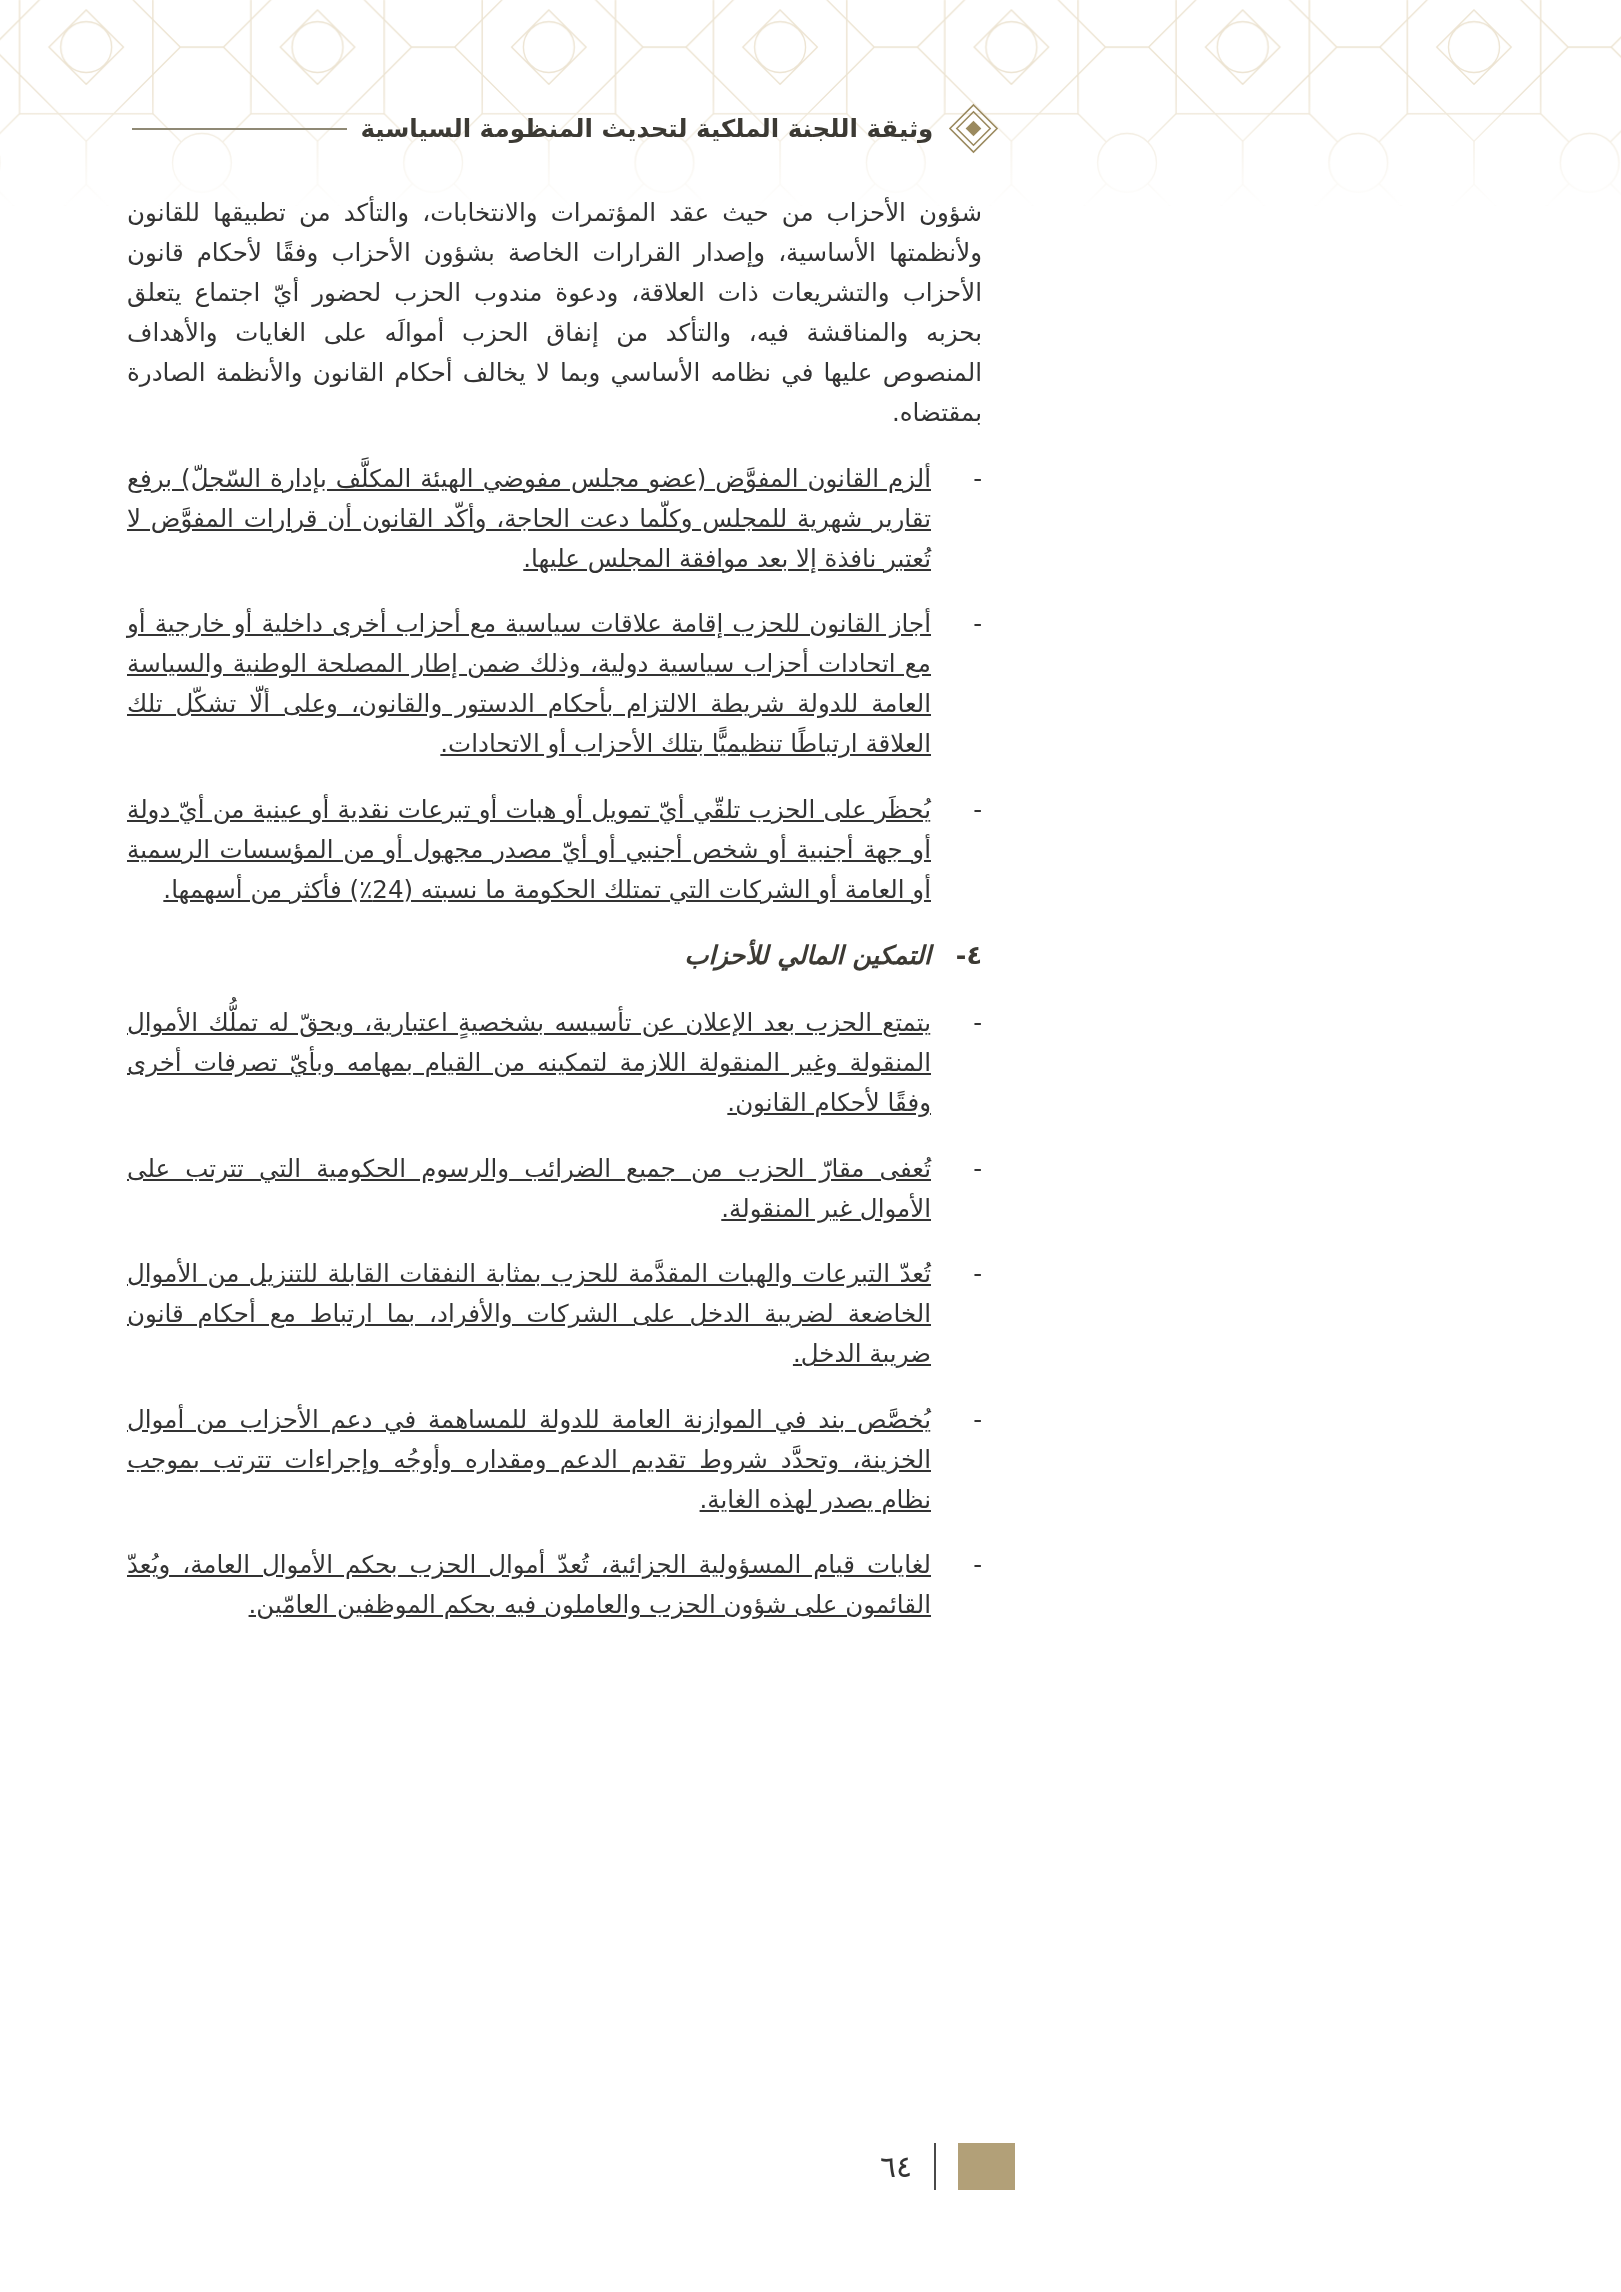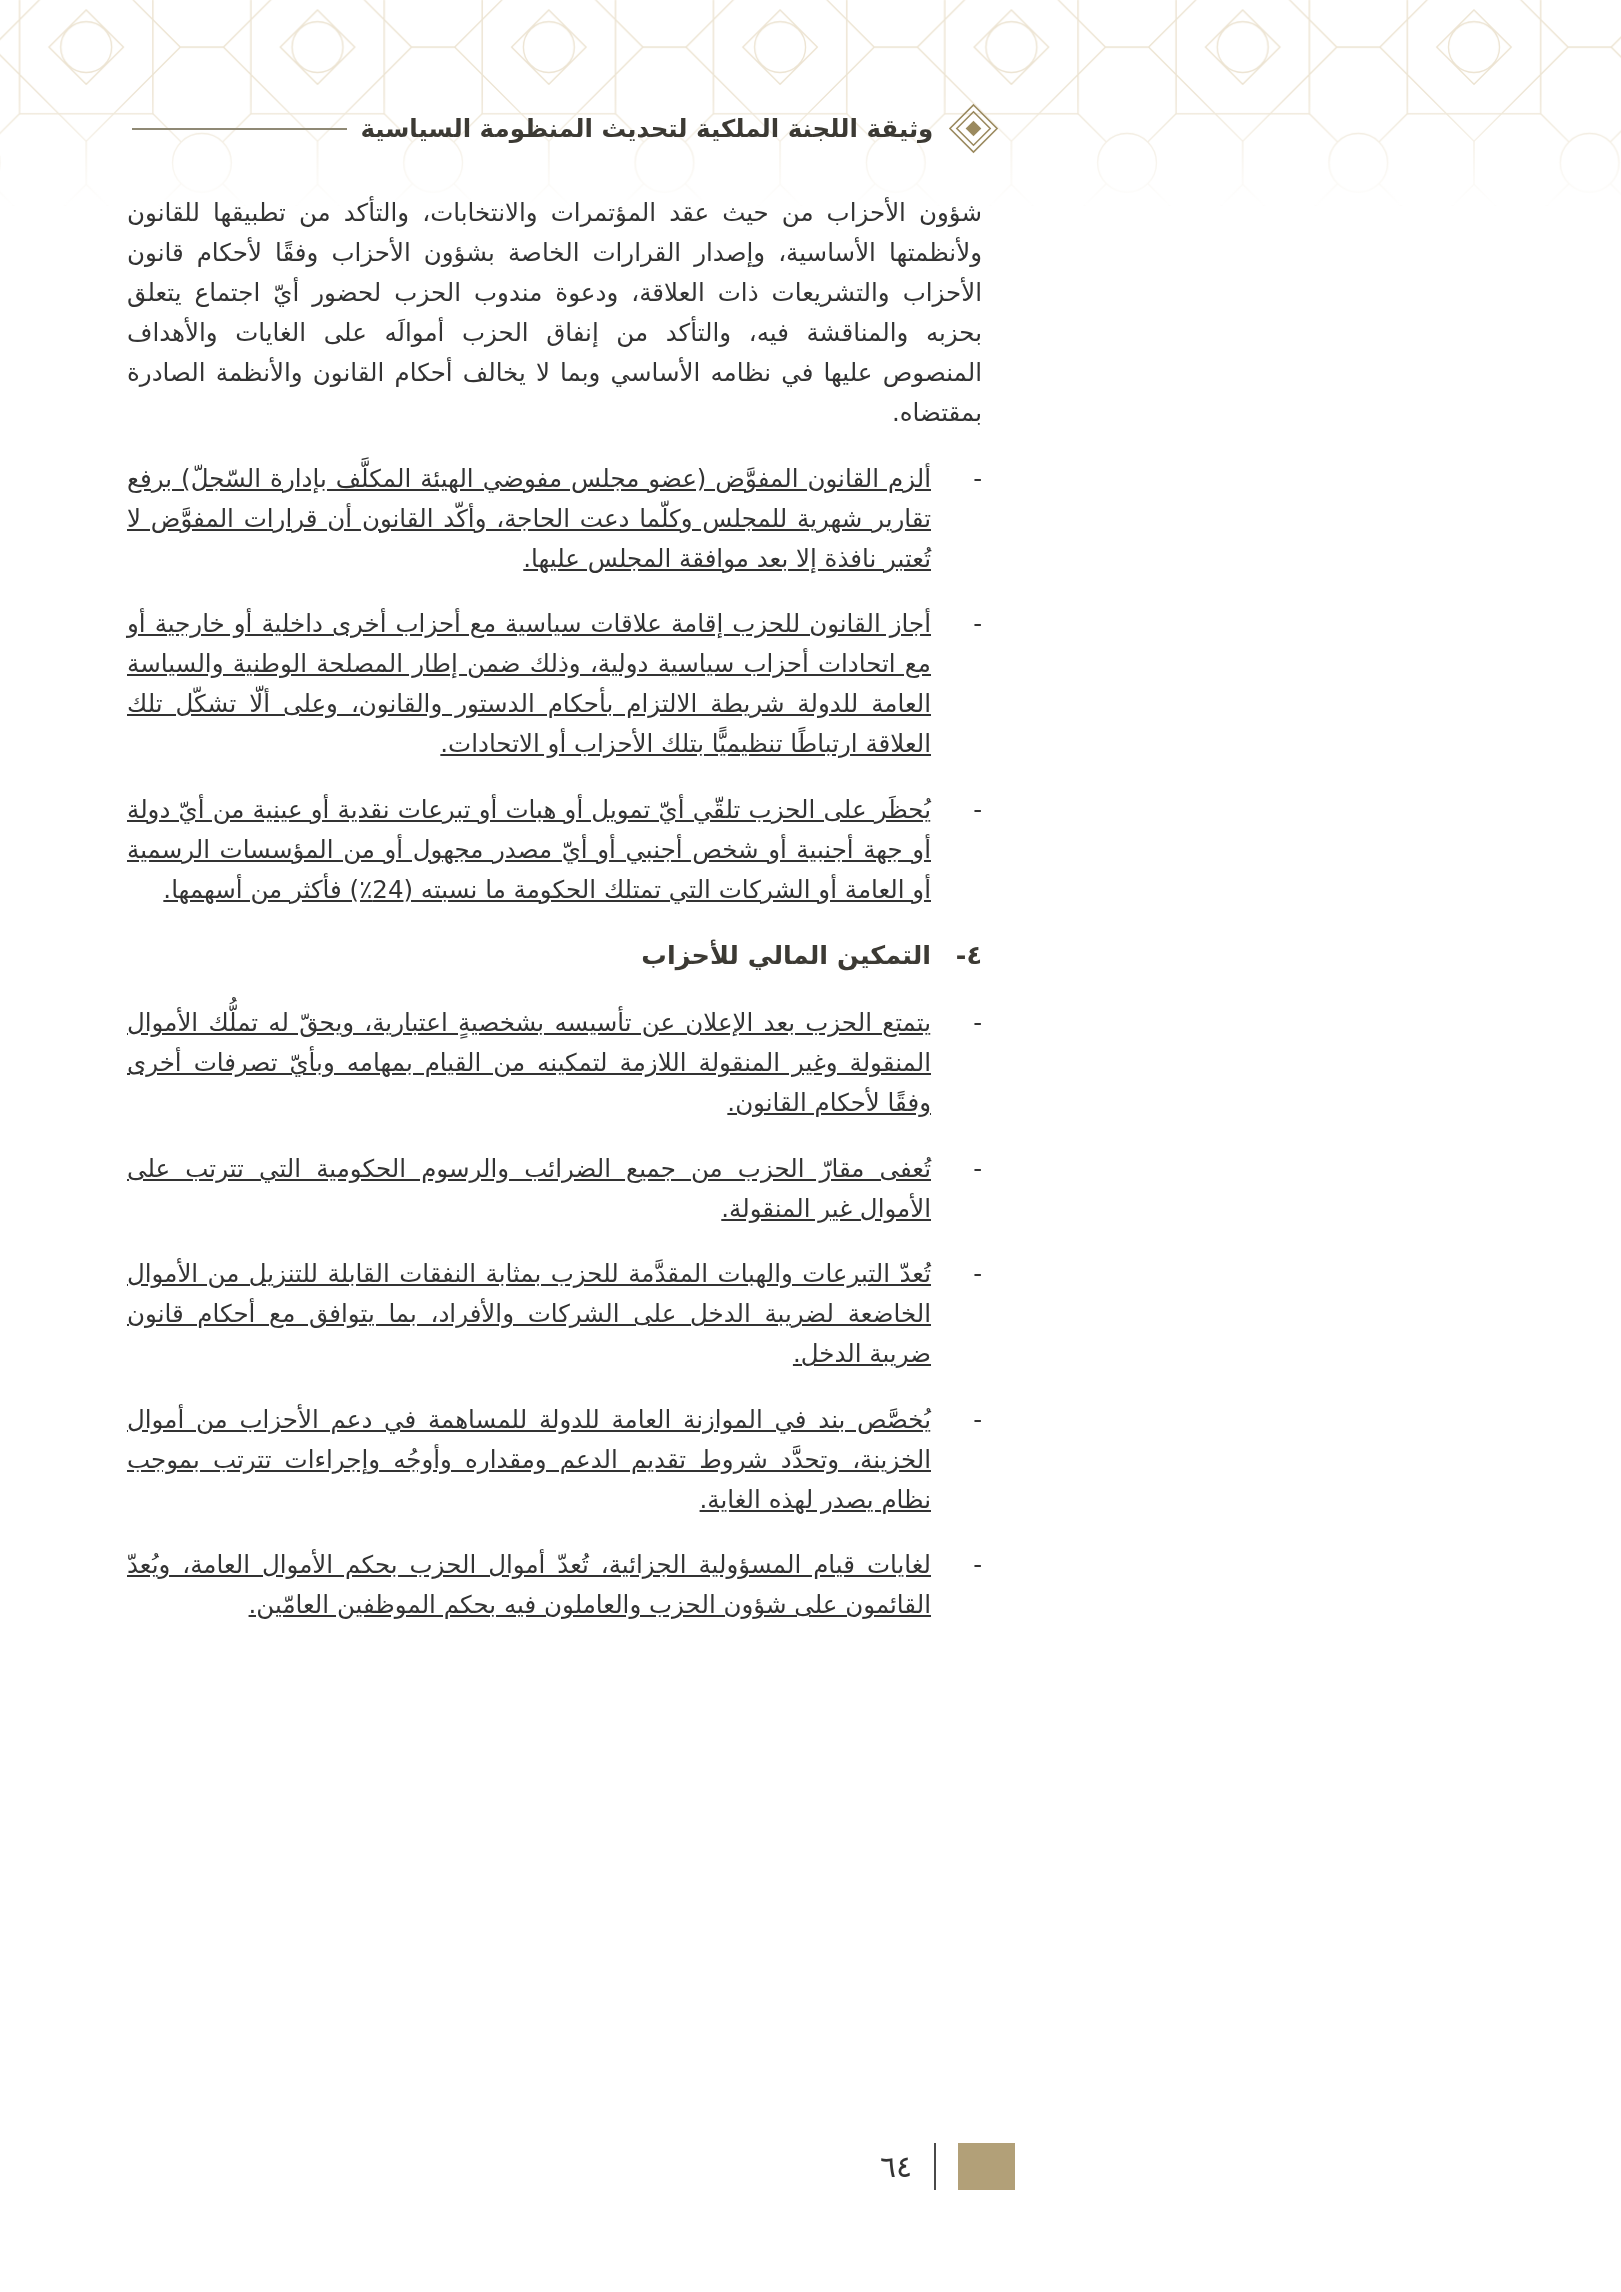--- a/index.html
+++ b/index.html
@@ -99,20 +99,21 @@
     line-height: 41px;
     font-weight: 700;
     color: var(--heading_text, #222222);
   }
   .section-title {
     margin: 0;
     font-size: 25.5px;
     line-height: 41px;
     font-weight: 700;
     color: var(--heading_text, #222222);
+    font-style: italic;
   }
 
   
   .footer {
     position: absolute;
     top: 2143px;
     left: 880px;
     display: flex;
     align-items: center;
     gap: 22px;
@@ -206,21 +207,21 @@
       <p class="bullet-text">يتمتع الحزب بعد الإعلان عن تأسيسه بشخصيةٍ اعتبارية، ويحقّ له تملُّك الأموال المنقولة وغير المنقولة اللازمة لتمكينه من القيام بمهامه وبأيّ تصرفات أخرى وفقًا لأحكام القانون.</p>
     </div>
 
     <div class="bullet">
       <span class="dash">-</span>
       <p class="bullet-text">تُعفى مقارّ الحزب من جميع الضرائب والرسوم الحكومية التي تترتب على الأموال غير المنقولة.</p>
     </div>
 
     <div class="bullet">
       <span class="dash">-</span>
-      <p class="bullet-text">تُعدّ التبرعات والهبات المقدَّمة للحزب بمثابة النفقات القابلة للتنزيل من الأموال الخاضعة لضريبة الدخل على الشركات والأفراد، بما يتوافق مع أحكام قانون ضريبة الدخل.</p>
+      <p class="bullet-text">تُعدّ التبرعات والهبات المقدَّمة للحزب بمثابة النفقات القابلة للتنزيل من الأموال الخاضعة لضريبة الدخل على الشركات والأفراد، بما ارتباط مع أحكام قانون ضريبة الدخل.</p>
     </div>
 
     <div class="bullet">
       <span class="dash">-</span>
       <p class="bullet-text">يُخصَّص بند في الموازنة العامة للدولة للمساهمة في دعم الأحزاب من أموال الخزينة، وتحدَّد شروط تقديم الدعم ومقداره وأوجُه وإجراءات تترتب بموجب نظام يصدر لهذه الغاية.</p>
     </div>
 
     <div class="bullet">
       <span class="dash">-</span>
       <p class="bullet-text">لغايات قيام المسؤولية الجزائية، تُعدّ أموال الحزب بحكم الأموال العامة، ويُعدّ القائمون على شؤون الحزب والعاملون فيه بحكم الموظفين العامّين.</p>

